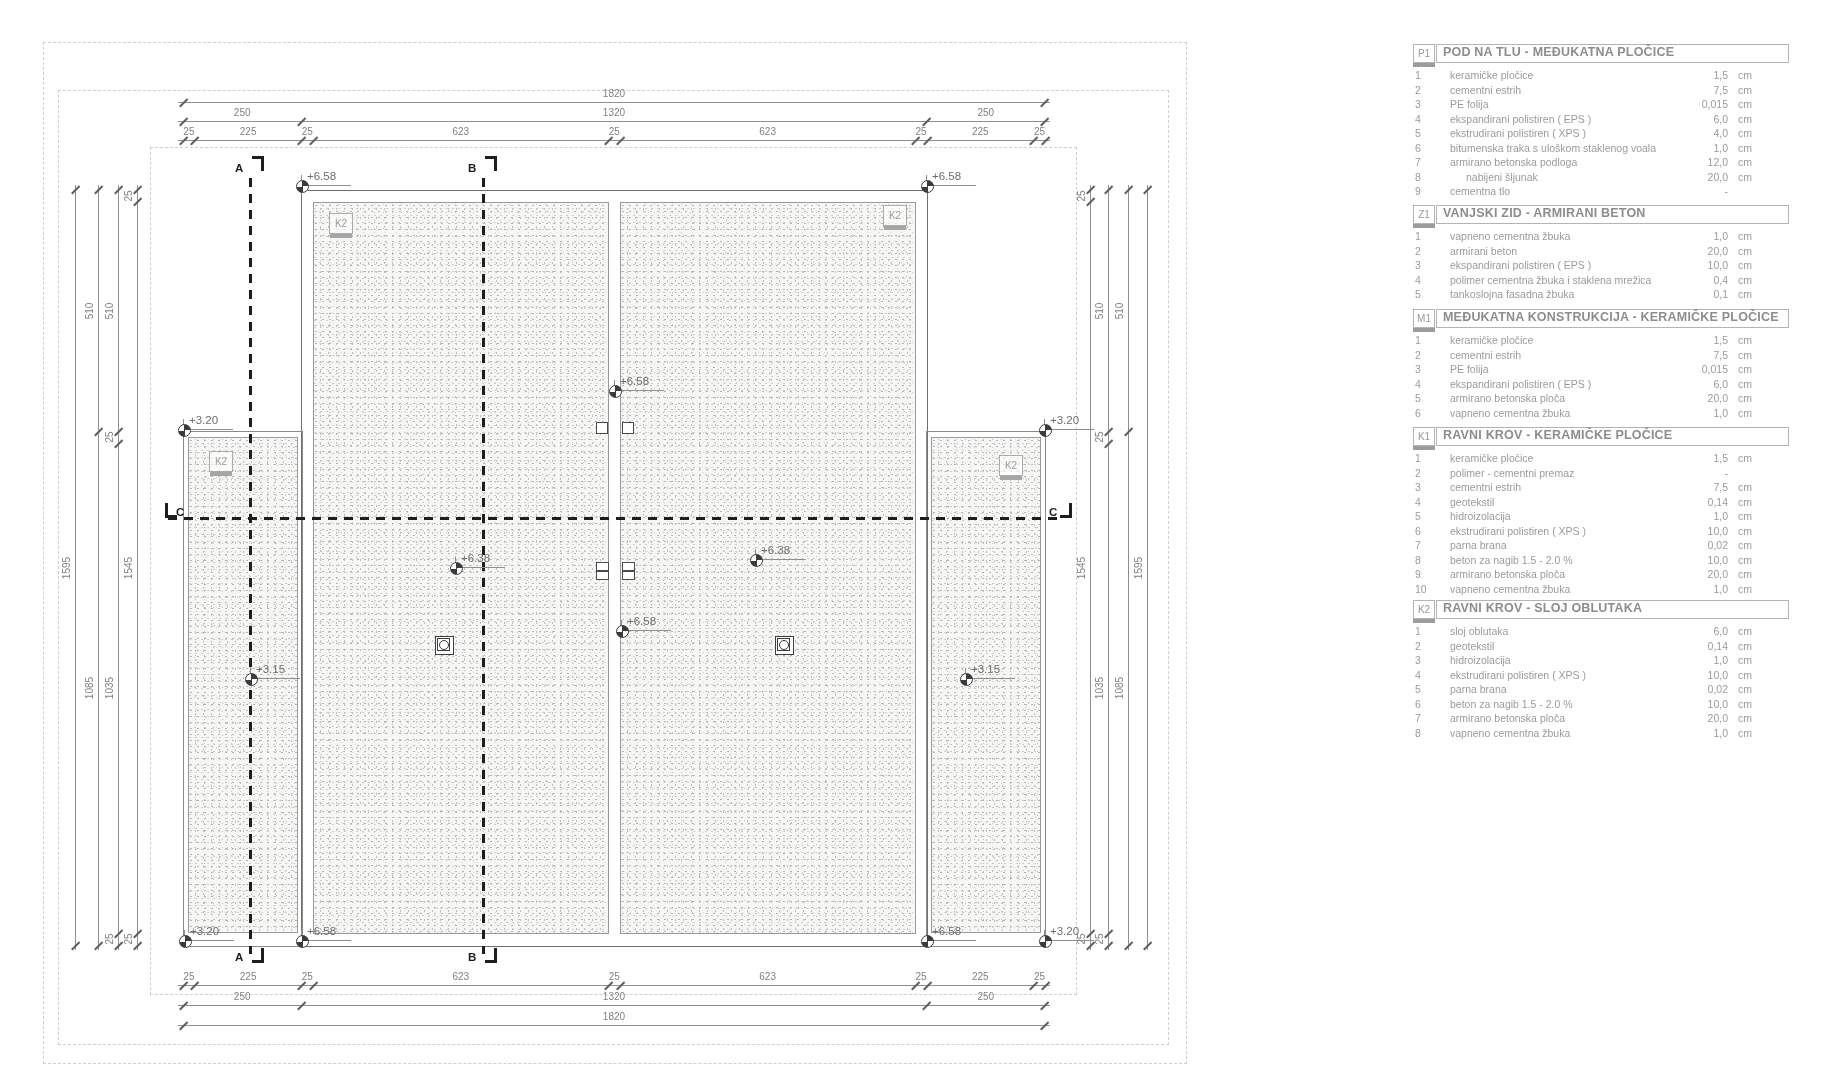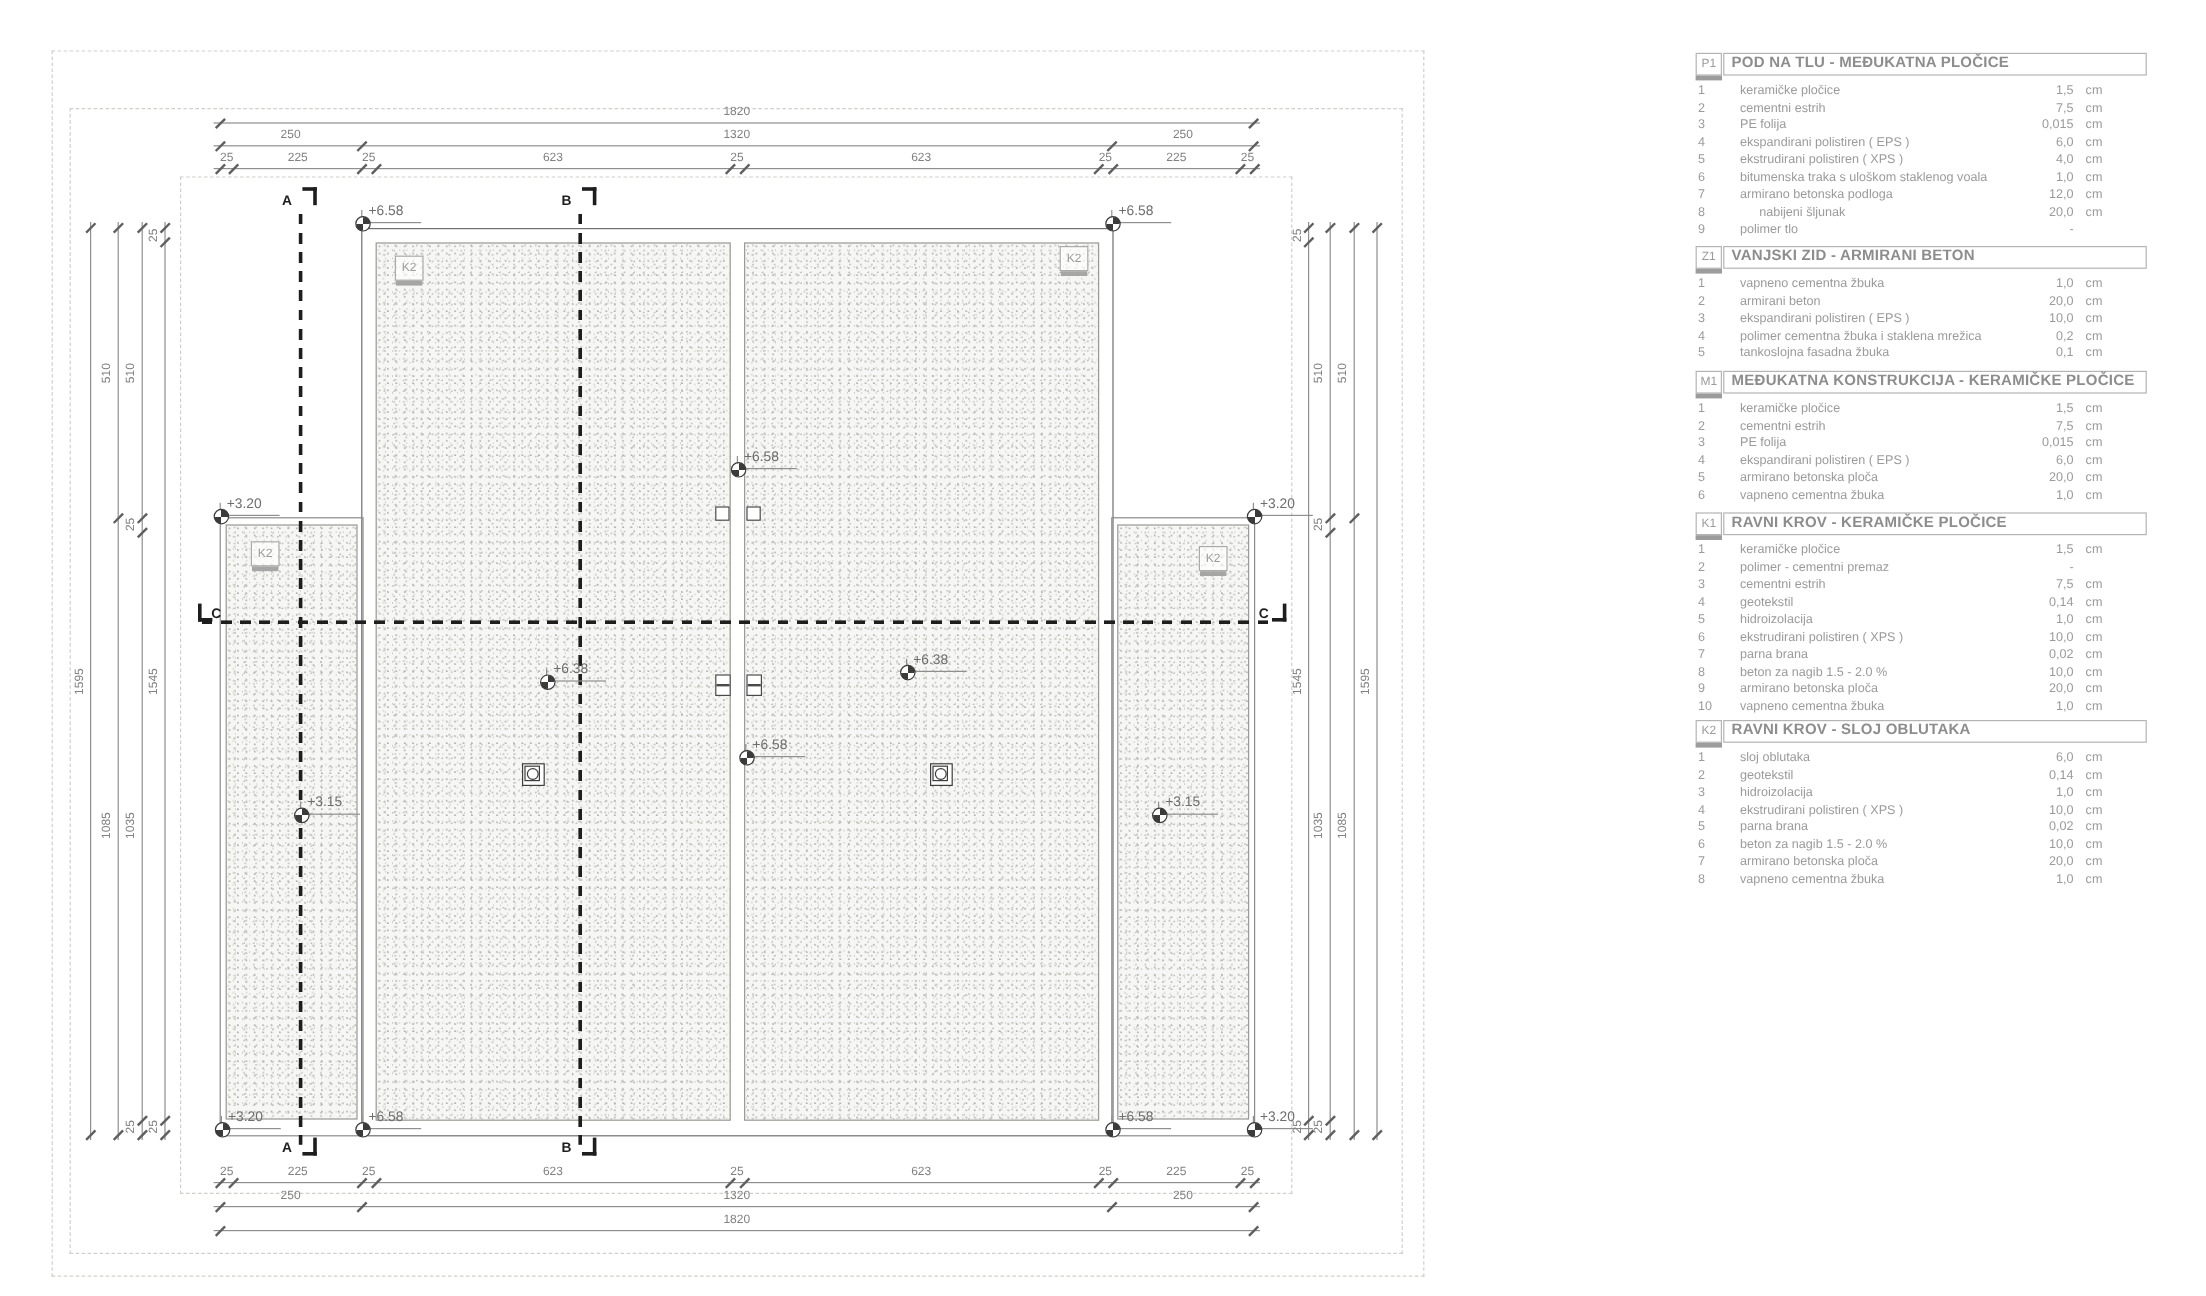--- a/index.html
+++ b/index.html
@@ -322,21 +322,21 @@
         <div class="lg-unit" style="left: 338px; top: 142.5px;">cm</div>
         <div class="lg-num" style="left: 15px; top: 157px;">7</div>
         <div class="lg-name" style="left: 50px; top: 157px;">armirano betonska podloga</div>
         <div class="lg-val" style="left: 288px; top: 157px;">12,0</div>
         <div class="lg-unit" style="left: 338px; top: 157px;">cm</div>
         <div class="lg-num" style="left: 15px; top: 171.5px;">8</div>
         <div class="lg-name" style="left: 50px; top: 171.5px; margin-left: 16px;">nabijeni šljunak</div>
         <div class="lg-val" style="left: 288px; top: 171.5px;">20,0</div>
         <div class="lg-unit" style="left: 338px; top: 171.5px;">cm</div>
         <div class="lg-num" style="left: 15px; top: 186px;">9</div>
-        <div class="lg-name" style="left: 50px; top: 186px;">polimer tlo</div>
+        <div class="lg-name" style="left: 50px; top: 186px;">cementna tlo</div>
         <div class="lg-val" style="left: 288px; top: 186px;">-</div>
       </div>
       <div class="abs" style="left: 0px; top: 0px; width: 438px;">
         <div class="lg-code" style="left: 13px; top: 205px;">Z1</div>
         <div class="lg-codebar" style="left: 13px; top: 224px;"></div>
         <div class="lg-titlebox" style="left: 36px; top: 205px; width: 351px;"></div>
         <div class="lg-title" style="left: 43px; top: 205px;">VANJSKI ZID - ARMIRANI BETON</div>
         <div class="lg-num" style="left: 15px; top: 231px;">1</div>
         <div class="lg-name" style="left: 50px; top: 231px;">vapneno cementna žbuka</div>
         <div class="lg-val" style="left: 288px; top: 231px;">1,0</div>
@@ -344,21 +344,21 @@
         <div class="lg-num" style="left: 15px; top: 245.5px;">2</div>
         <div class="lg-name" style="left: 50px; top: 245.5px;">armirani beton</div>
         <div class="lg-val" style="left: 288px; top: 245.5px;">20,0</div>
         <div class="lg-unit" style="left: 338px; top: 245.5px;">cm</div>
         <div class="lg-num" style="left: 15px; top: 260px;">3</div>
         <div class="lg-name" style="left: 50px; top: 260px;">ekspandirani polistiren ( EPS )</div>
         <div class="lg-val" style="left: 288px; top: 260px;">10,0</div>
         <div class="lg-unit" style="left: 338px; top: 260px;">cm</div>
         <div class="lg-num" style="left: 15px; top: 274.5px;">4</div>
         <div class="lg-name" style="left: 50px; top: 274.5px;">polimer cementna žbuka i staklena mrežica</div>
-        <div class="lg-val" style="left: 288px; top: 274.5px;">0,2</div>
+        <div class="lg-val" style="left: 288px; top: 274.5px;">0,4</div>
         <div class="lg-unit" style="left: 338px; top: 274.5px;">cm</div>
         <div class="lg-num" style="left: 15px; top: 289px;">5</div>
         <div class="lg-name" style="left: 50px; top: 289px;">tankoslojna fasadna žbuka</div>
         <div class="lg-val" style="left: 288px; top: 289px;">0,1</div>
         <div class="lg-unit" style="left: 338px; top: 289px;">cm</div>
       </div>
       <div class="abs" style="left: 0px; top: 0px; width: 438px;">
         <div class="lg-code" style="left: 13px; top: 309px;">M1</div>
         <div class="lg-codebar" style="left: 13px; top: 328px;"></div>
         <div class="lg-titlebox" style="left: 36px; top: 309px; width: 351px;"></div>

